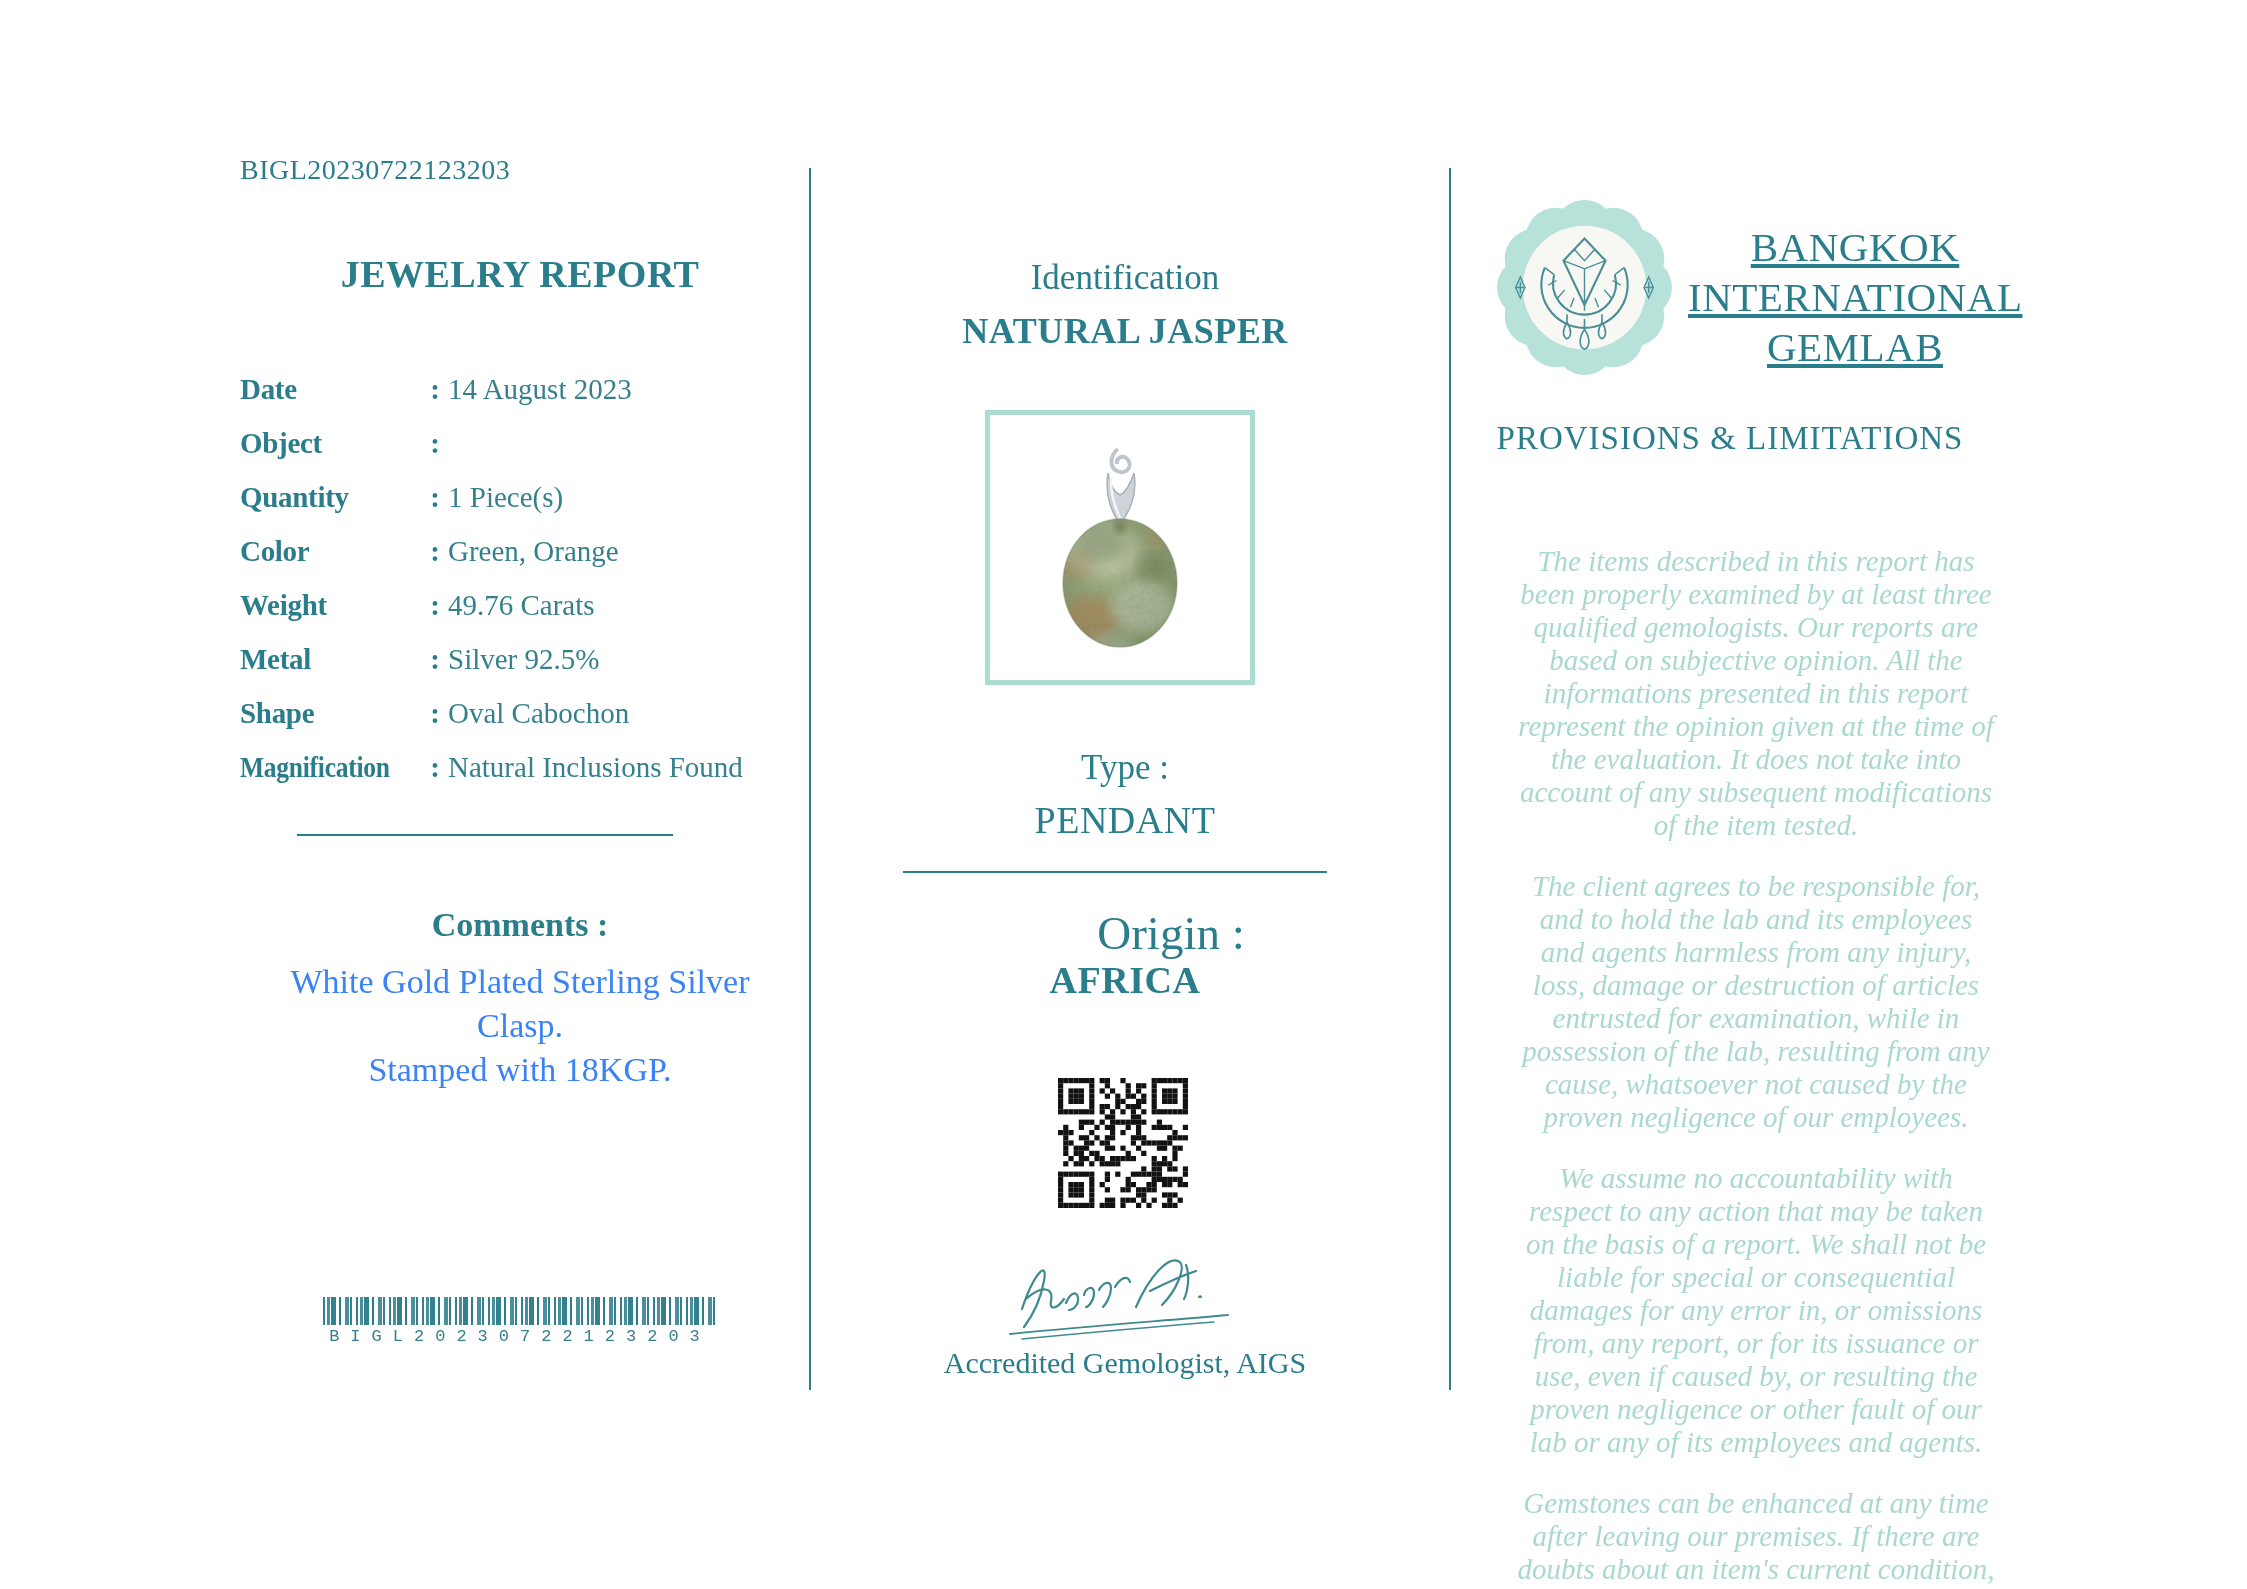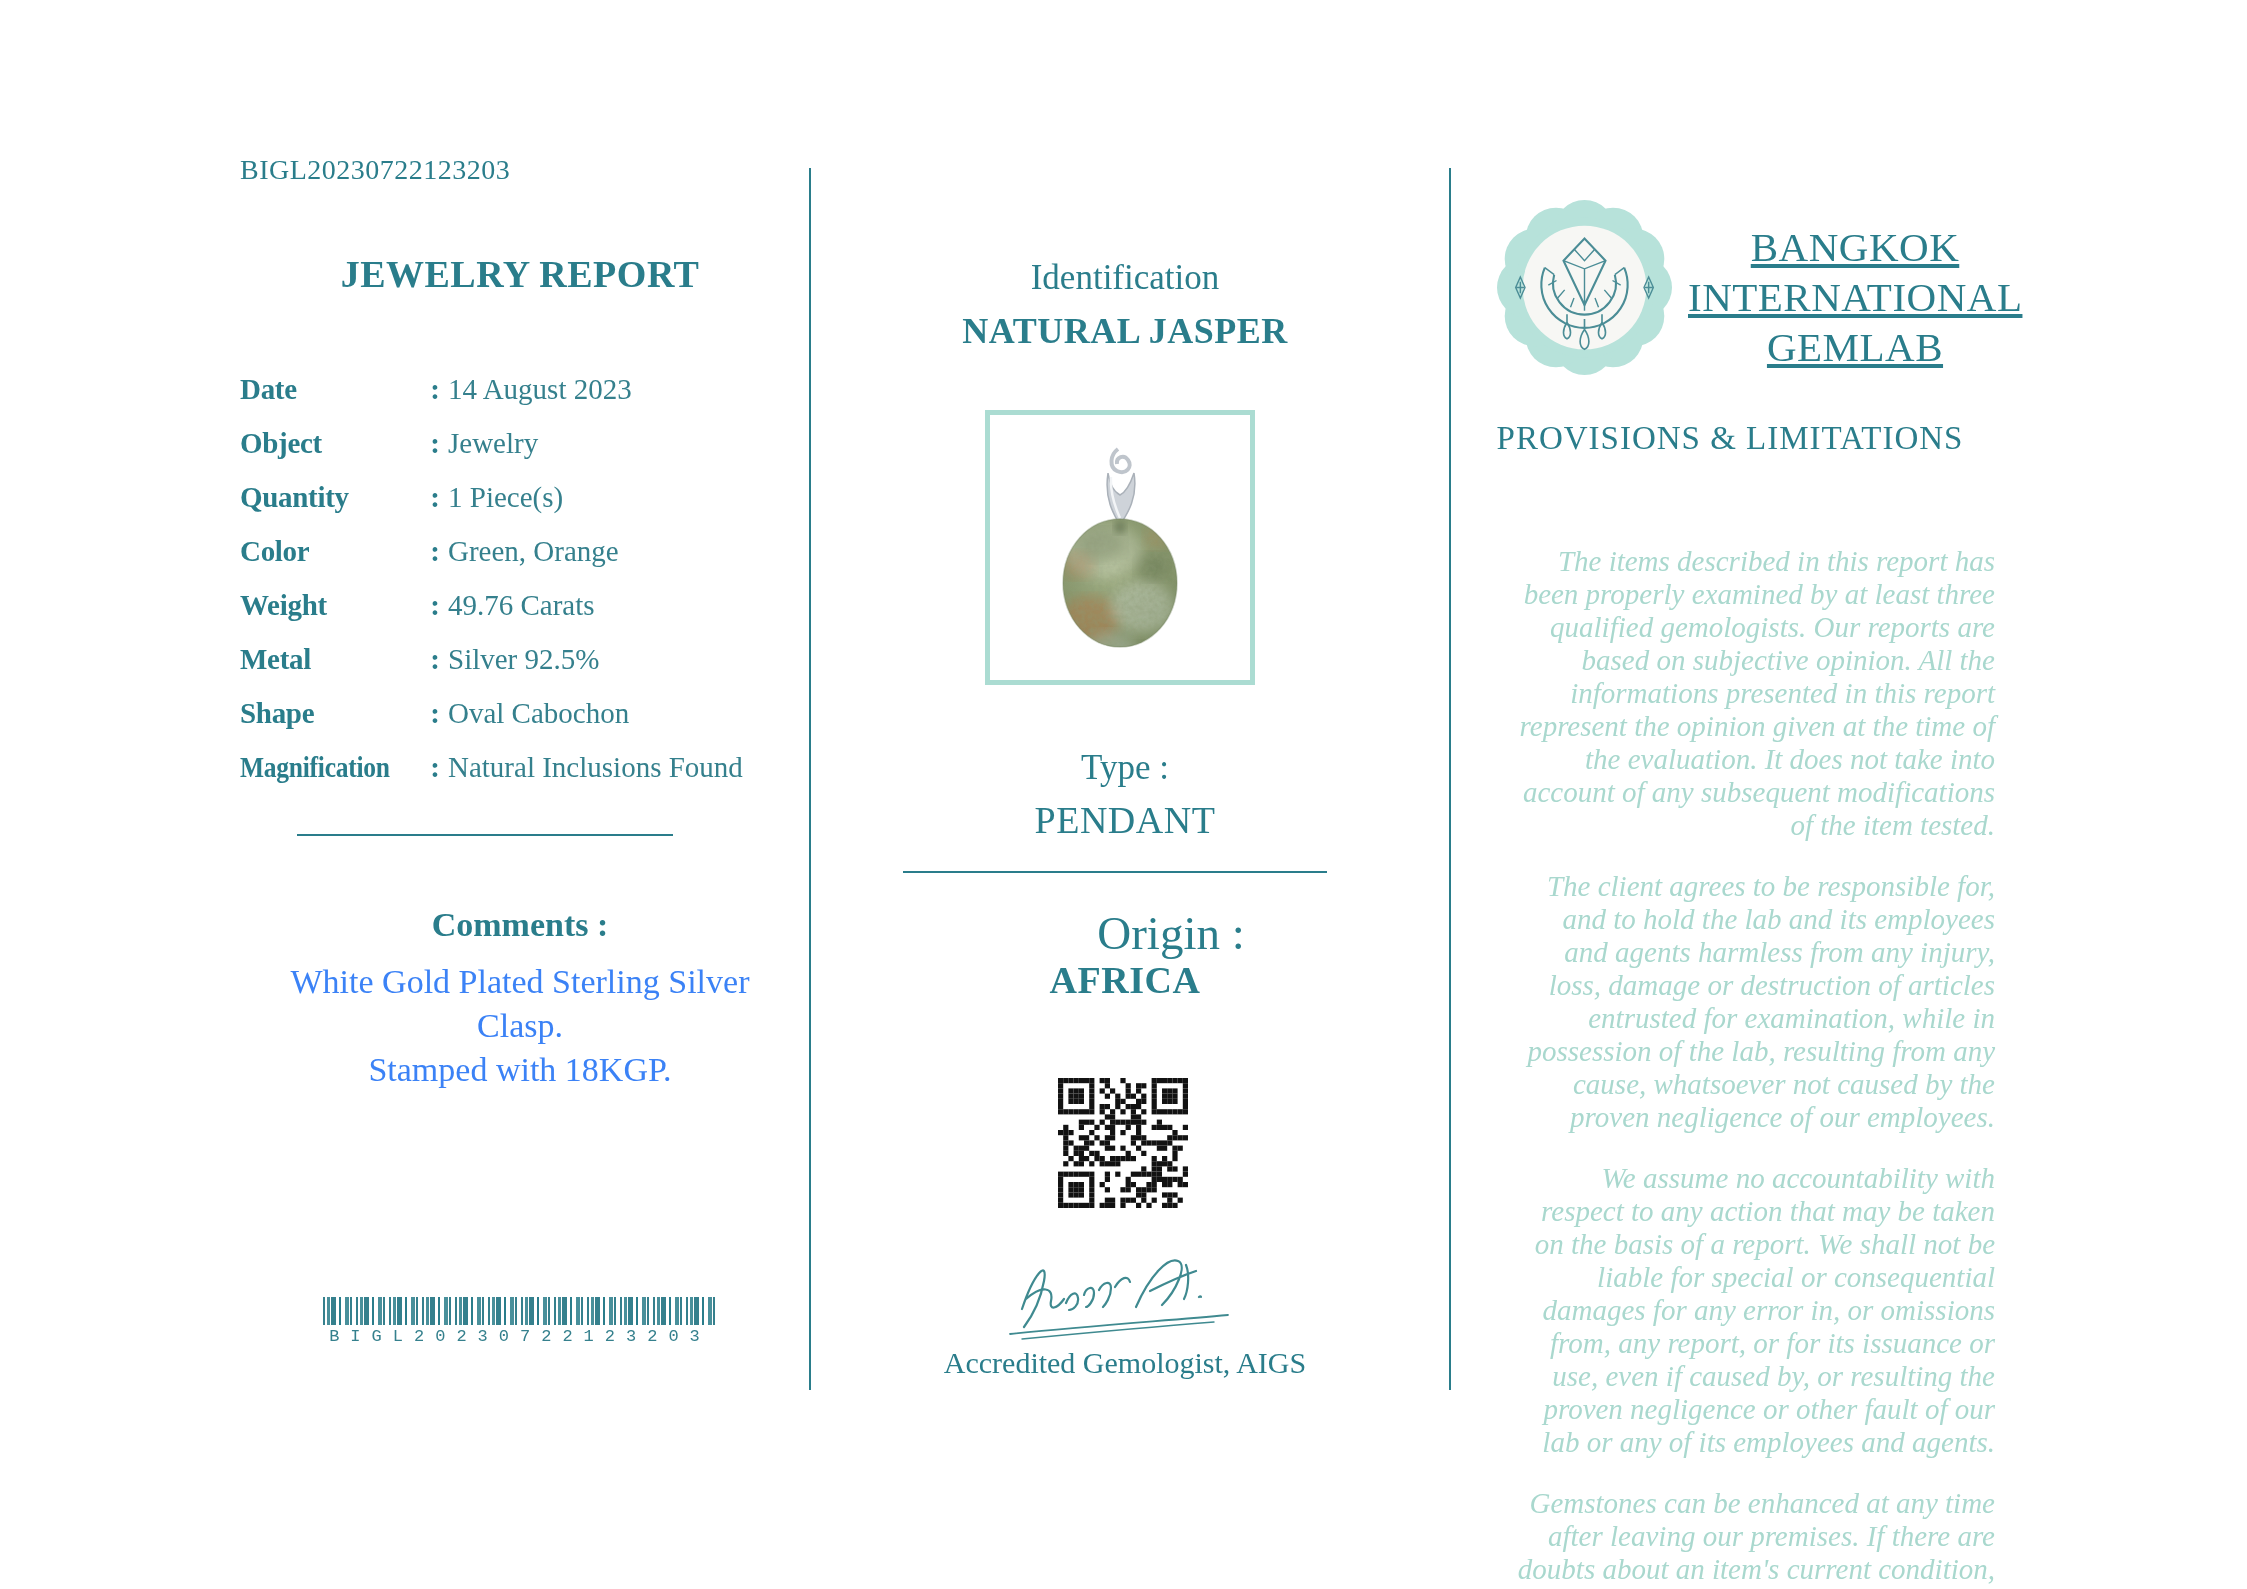--- a/index.html
+++ b/index.html
@@ -54,42 +54,41 @@
   #qr-box{left:1058px;top:1078px;width:130px;height:130px;}
   #signature-box{left:1000px;top:1235px;width:250px;height:105px;}
   #gemologist-title{left:905px;top:1346px;width:440px;font-size:30px;}
 
   
   #logo{left:1497px;top:200px;width:175px;height:175px;}
   #lab-name{left:1688px;top:222px;width:334px;font-size:41px;line-height:50px;letter-spacing:.5px;text-decoration:underline;}
   #provisions-heading{left:1490px;top:420px;width:480px;font-size:33px;letter-spacing:1px;}
   #provisions{left:1505px;top:545px;width:490px;color:#a9d8ce;font-style:italic;
       font-size:29px;line-height:33px;}
-  #provisions p{margin:0 0 28px 12px;text-align:right;}
+  #provisions p{margin:0 0 28px 12px;}
 </style>
 </head>
 <body>
 
 <div class="vline" id="vline-left"></div>
 <div class="vline" id="vline-right"></div>
 
 <div class="abs" id="report-number">BIGL20230722123203</div>
 
 <div class="abs center" id="report-title">JEWELRY REPORT</div>
 
 <div class="abs" id="details">
   <div class="detail-row">
     <span class="detail-label">Date</span>
     <span class="detail-colon">:</span>
     <span class="detail-value">14 August 2023</span>
   </div>
   <div class="detail-row">
     <span class="detail-label">Object</span>
     <span class="detail-colon">:</span>
-    <span class="detail-value">Jewelry</span>
   </div>
   <div class="detail-row">
     <span class="detail-label">Quantity</span>
     <span class="detail-colon">:</span>
     <span class="detail-value">1 Piece(s)</span>
   </div>
   <div class="detail-row">
     <span class="detail-label">Color</span>
     <span class="detail-colon">:</span>
     <span class="detail-value">Green, Orange</span>

